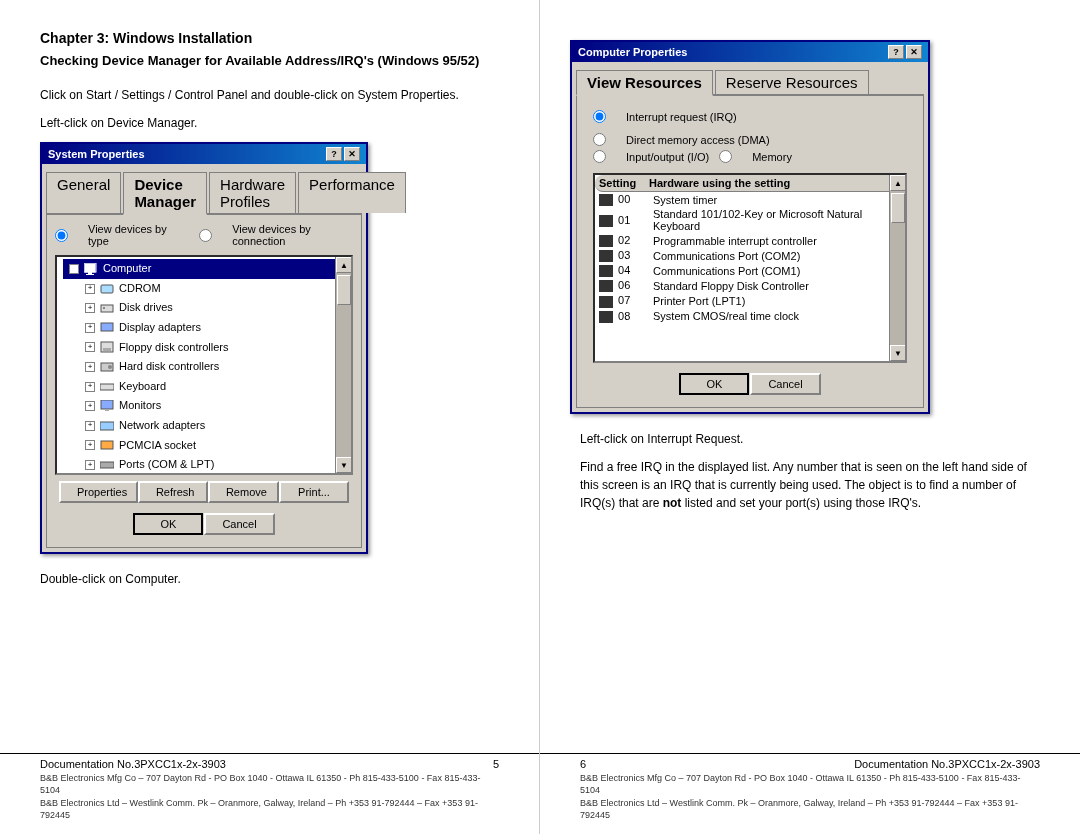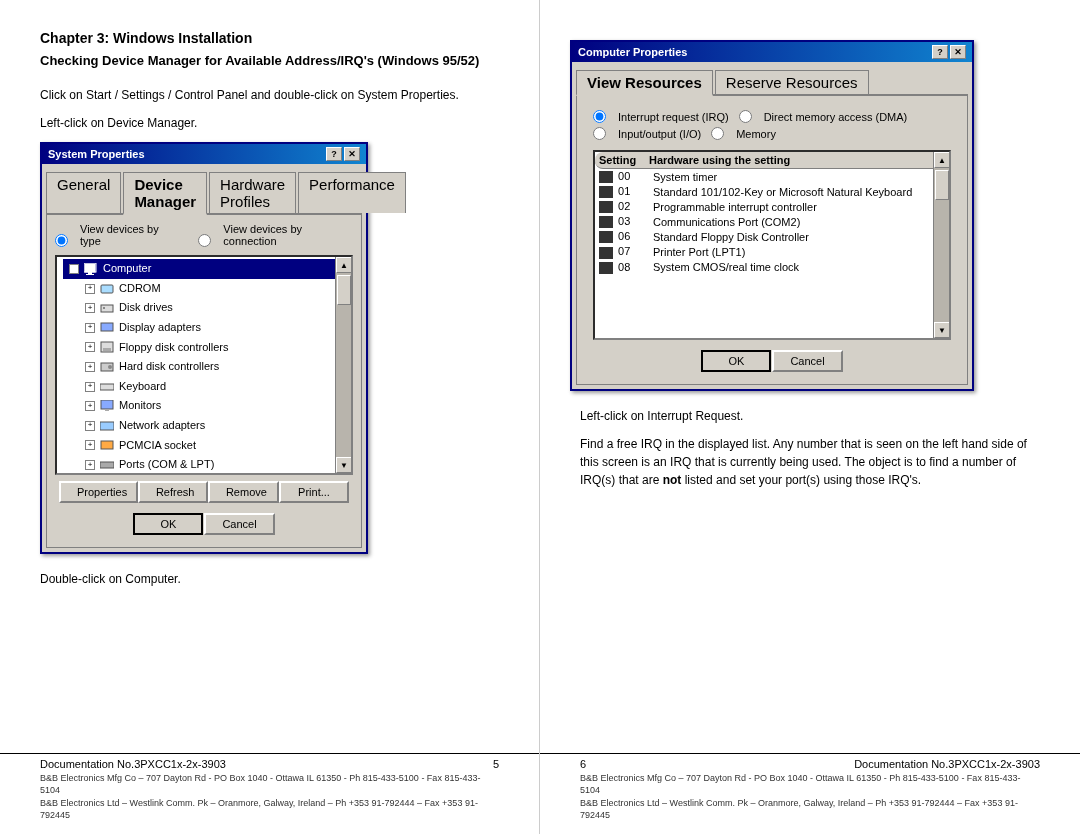--- a/index.html
+++ b/index.html
@@ -130,22 +130,22 @@
 
     .radio-group {
       display: flex;
       gap: 20px;
       margin-bottom: 8px;
       font-size: 11px;
     }
 
     .radio-item {
       display: flex;
-      align-items: flex-end;
-      gap: 12px;
+      align-items: center;
+      gap: 20px;
     }
 
     .device-list-container {
       background: white;
       border: 2px inset #808080;
       height: 220px;
       overflow: hidden;
       position: relative;
     }
 
@@ -266,21 +266,21 @@
       display: flex;
       justify-content: center;
       gap: 1px;
       padding: 6px 4px 4px 4px;
     }
 
     
     .comp-props-dialog {
       border: 2px solid #000080;
       background: #d4d0c8;
-      width: 404px;
+      width: 360px;
       font-size: 11px;
       box-shadow: 2px 2px 4px rgba(0,0,0,0.4);
       margin: 10px 0 16px 0;
       position: relative;
       left: -10px;
     }
 
     .comp-props-radio-row {
       display: flex;
       gap: 10px;
@@ -632,20 +632,29 @@
                   </svg>
                 03
               </span>
               <span class="irq-col2">Communications Port (COM2)</span>
             </div>
             <div class="irq-row">
               <span class="irq-col1">
                 <svg width="14" height="12" style="vertical-align:middle;margin-right:2px;">
                     <rect x="0" y="0" width="14" height="12" fill="#333"></rect>
                   </svg>
+                04
+              </span>
+              <span class="irq-col2">Communications Port (COM1)</span>
+            </div>
+            <div class="irq-row">
+              <span class="irq-col1">
+                <svg width="14" height="12" style="vertical-align:middle;margin-right:2px;">
+                    <rect x="0" y="0" width="14" height="12" fill="#333"></rect>
+                  </svg>
                 06
               </span>
               <span class="irq-col2">Standard Floppy Disk Controller</span>
             </div>
             <div class="irq-row">
               <span class="irq-col1">
                 <svg width="14" height="12" style="vertical-align:middle;margin-right:2px;">
                     <rect x="0" y="0" width="14" height="12" fill="#333"></rect>
                   </svg>
                 07

